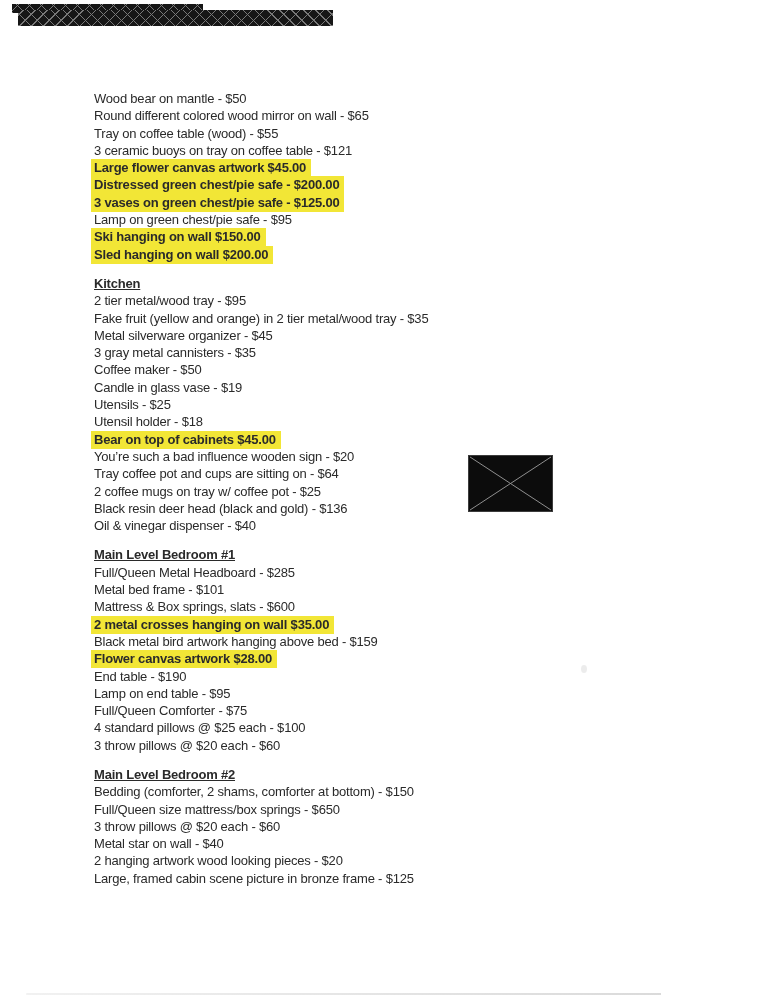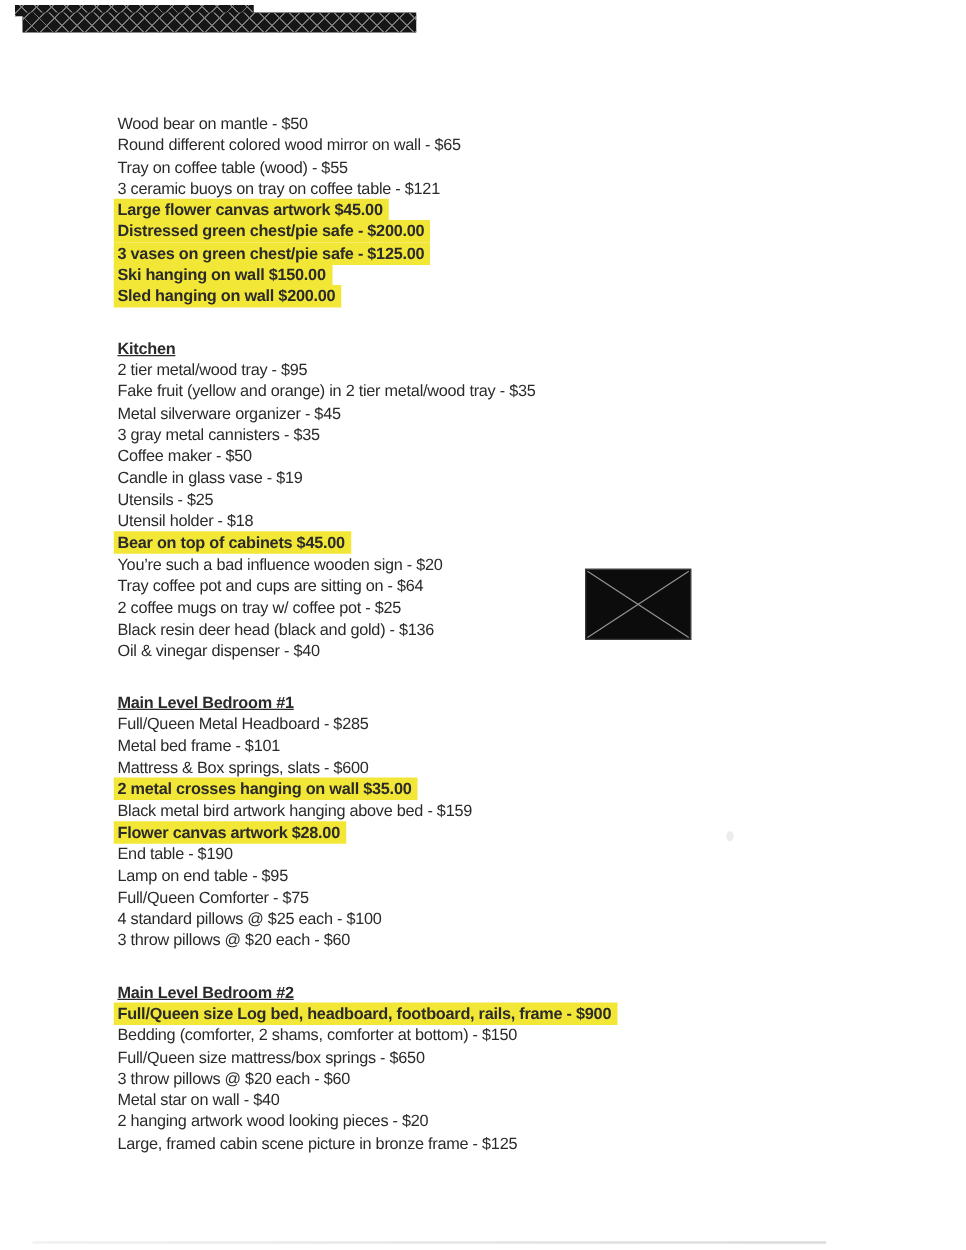--- a/index.html
+++ b/index.html
@@ -24,21 +24,21 @@
   .scribble-b { left:18px; top:10px; width:315px; height:16px; }
 
   
   .content {
     position:absolute;
     left:94px; top:90px; width:560px;
     font-size:13px;
     letter-spacing:-0.2px;
     line-height:17.3px;
   }
-  .section + .section { margin-top:24px; }
+  .section + .section { margin-top:12px; }
   .section-title {
     font-weight:bold;
     text-decoration:underline;
   }
   .line { white-space:nowrap; }
   .hl {
     background:var(--hl, #f2e636);
     margin-left:-3px;
     padding:1px 5px 2px 3px;
     font-weight:bold;
@@ -78,20 +78,21 @@
 
   <div class="content" id="sections-root">
       <div class="section">
         <div class="line"><span class="txt">Wood bear on mantle - $50</span></div>
         <div class="line"><span class="txt">Round different colored wood mirror on wall - $65</span></div>
         <div class="line"><span class="txt">Tray on coffee table (wood) - $55</span></div>
         <div class="line"><span class="txt">3 ceramic buoys on tray on coffee table - $121</span></div>
         <div class="line"><span class="hl">Large flower canvas artwork $45.00</span></div>
         <div class="line"><span class="hl">Distressed green chest/pie safe - $200.00</span></div>
         <div class="line"><span class="hl">3 vases on green chest/pie safe - $125.00</span></div>
+        <div class="line"><span class="txt">Lamp on green chest/pie safe - $95</span></div>
         <div class="line"><span class="hl">Ski hanging on wall $150.00</span></div>
         <div class="line"><span class="hl">Sled hanging on wall $200.00</span></div>
       </div>
       <div class="section">
         <div class="section-title">Kitchen</div>
         <div class="line"><span class="txt">2 tier metal/wood tray - $95</span></div>
         <div class="line"><span class="txt">Fake fruit (yellow and orange) in 2 tier metal/wood tray - $35</span></div>
         <div class="line"><span class="txt">Metal silverware organizer - $45</span></div>
         <div class="line"><span class="txt">3 gray metal cannisters - $35</span></div>
         <div class="line"><span class="txt">Coffee maker - $50</span></div>
@@ -114,21 +115,20 @@
         <div class="line"><span class="txt">Black metal bird artwork hanging above bed - $159</span></div>
         <div class="line"><span class="hl">Flower canvas artwork $28.00</span></div>
         <div class="line"><span class="txt">End table - $190</span></div>
         <div class="line"><span class="txt">Lamp on end table - $95</span></div>
         <div class="line"><span class="txt">Full/Queen Comforter - $75</span></div>
         <div class="line"><span class="txt">4 standard pillows @ $25 each - $100</span></div>
         <div class="line"><span class="txt">3 throw pillows @ $20 each - $60</span></div>
       </div>
       <div class="section">
         <div class="section-title">Main Level Bedroom #2</div>
-        <div class="line"><span class="hl">Full/Queen size Log bed, headboard, footboard, rails, frame - $900</span></div>
         <div class="line"><span class="txt">Bedding (comforter, 2 shams, comforter at bottom) - $150</span></div>
         <div class="line"><span class="txt">Full/Queen size mattress/box springs - $650</span></div>
         <div class="line"><span class="txt">3 throw pillows  @ $20 each - $60</span></div>
         <div class="line"><span class="txt">Metal star on wall - $40</span></div>
         <div class="line"><span class="txt">2 hanging artwork wood looking pieces - $20</span></div>
         <div class="line"><span class="txt">Large, framed cabin scene picture in bronze frame - $125</span></div>
       </div>
     </div>
 
   <div class="redaction-box">

